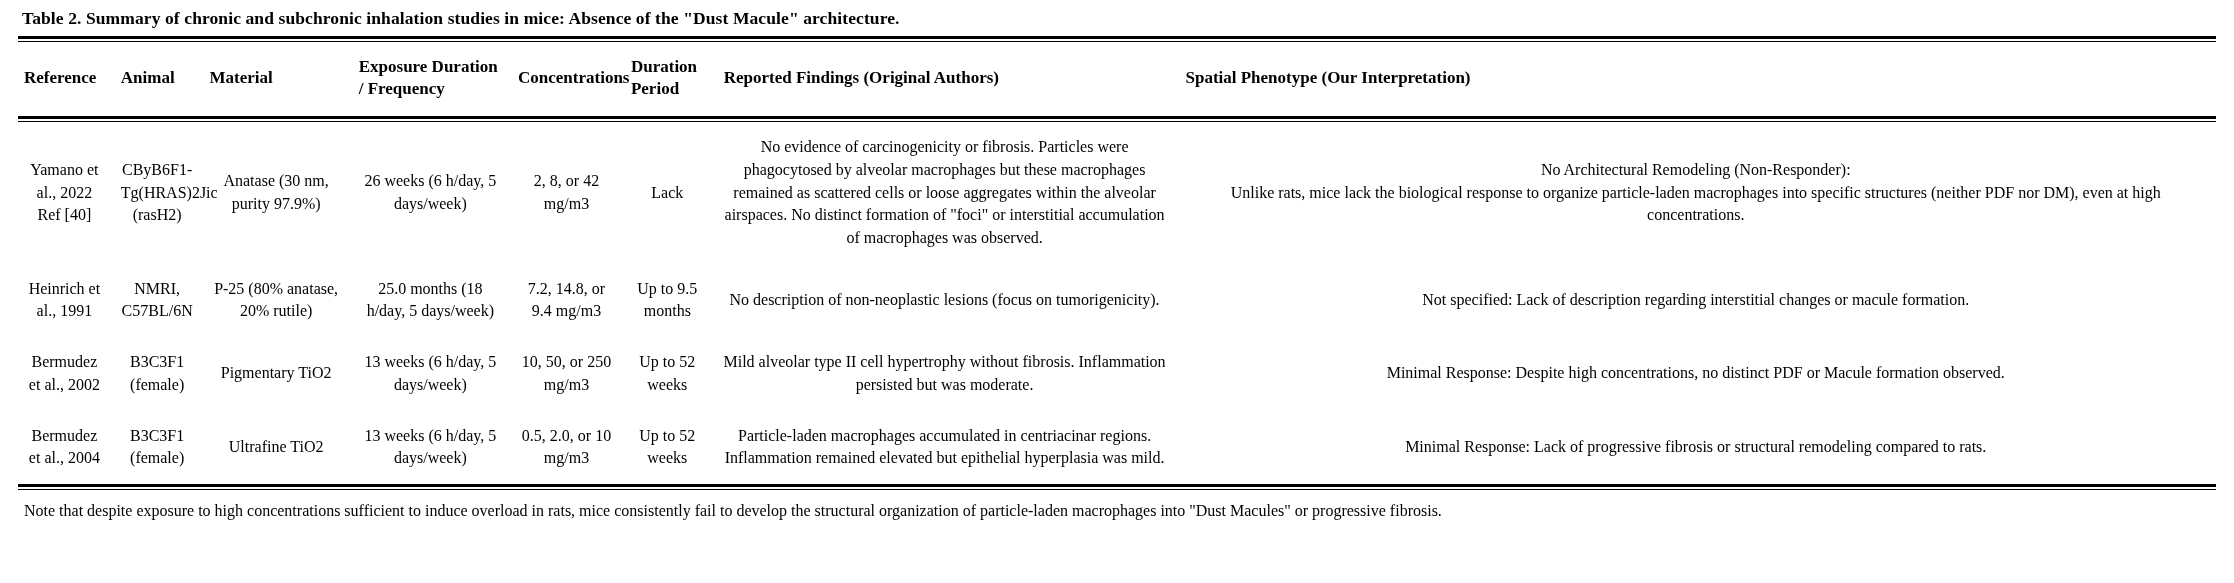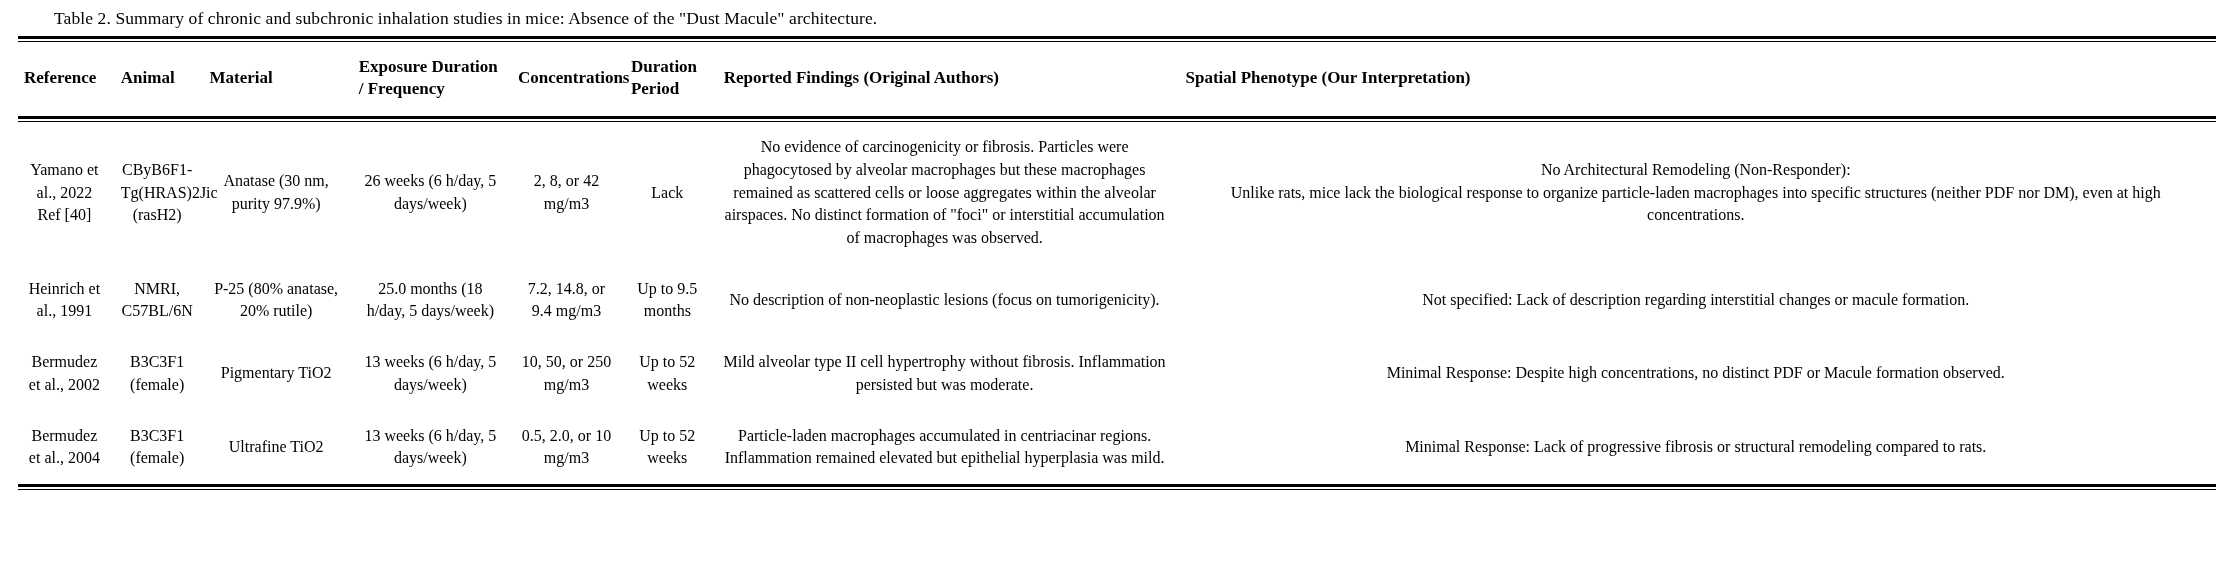--- a/index.html
+++ b/index.html
@@ -16,25 +16,24 @@
   }
   .page {
     position: relative;
     width: 2234px;
     height: 583px;
     box-sizing: border-box;
     padding: 0 18px;
   }
   .caption {
     font-size: 17.5px;
-    font-weight: normal;
+    font-weight: bold;
     line-height: 1.25;
     padding: 8px 0 6px 4px;
     letter-spacing: 0.1px;
-    margin-left: 32px;
   }
   .rule-top {
     border-top: 3.2px solid #000;
     border-bottom: 1.4px solid #000;
     height: 2px;
     margin: 0 0 0 0;
   }
   .rule-mid {
     border-top: 3.2px solid #000;
     border-bottom: 1.4px solid #000;
@@ -168,14 +167,15 @@
         <td>0.5, 2.0, or 10 mg/m3</td>
         <td>Up to 52 weeks</td>
         <td>Particle-laden macrophages accumulated in centriacinar regions. Inflammation remained elevated but epithelial hyperplasia was mild.</td>
         <td>Minimal Response: Lack of progressive fibrosis or structural remodeling compared to rats.</td>
       </tr>
     </tbody>
   </table>
 
   <div class="rule-bottom"></div>
 
+  <div class="footnote">Note that despite exposure to high concentrations sufficient to induce overload in rats, mice consistently fail to develop the structural organization of particle-laden macrophages into "Dust Macules" or progressive fibrosis.</div>
 
 </div>
 
 </body></html>

